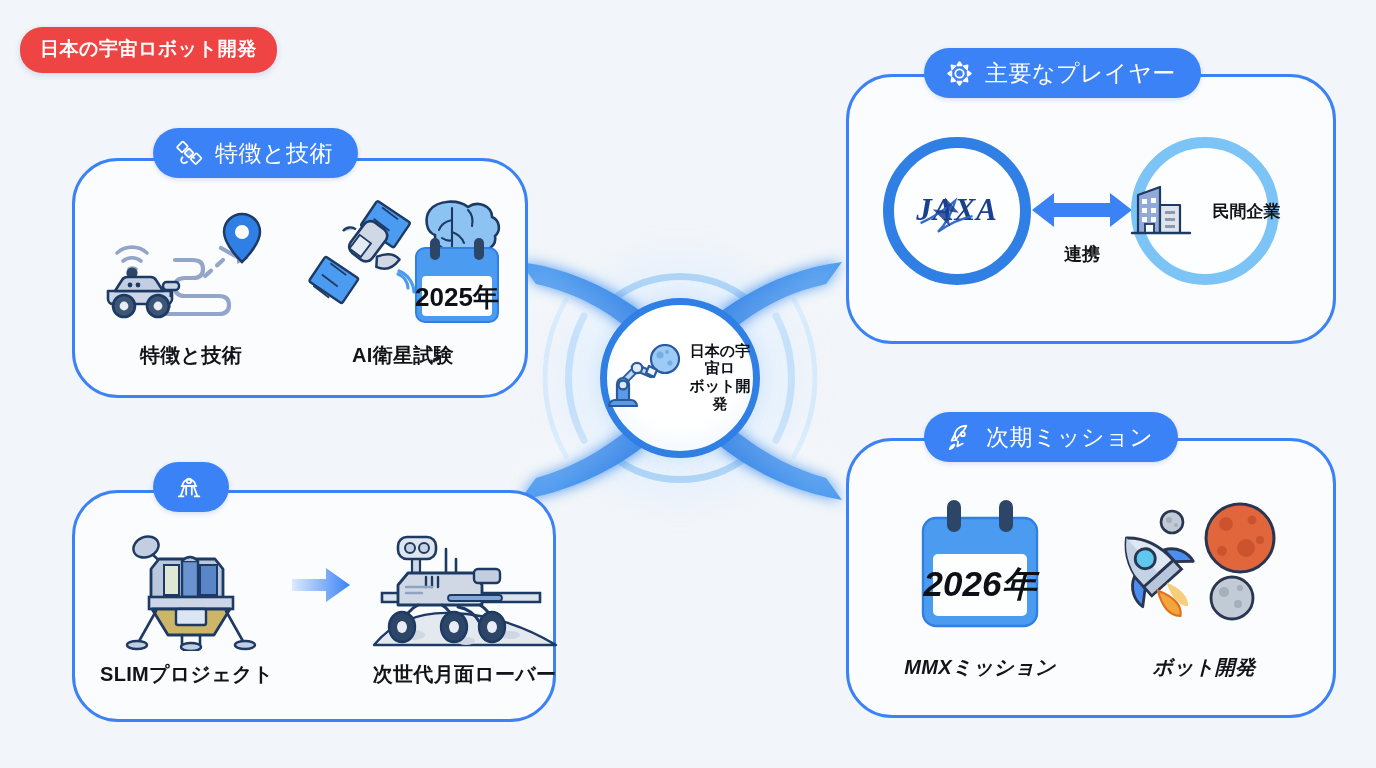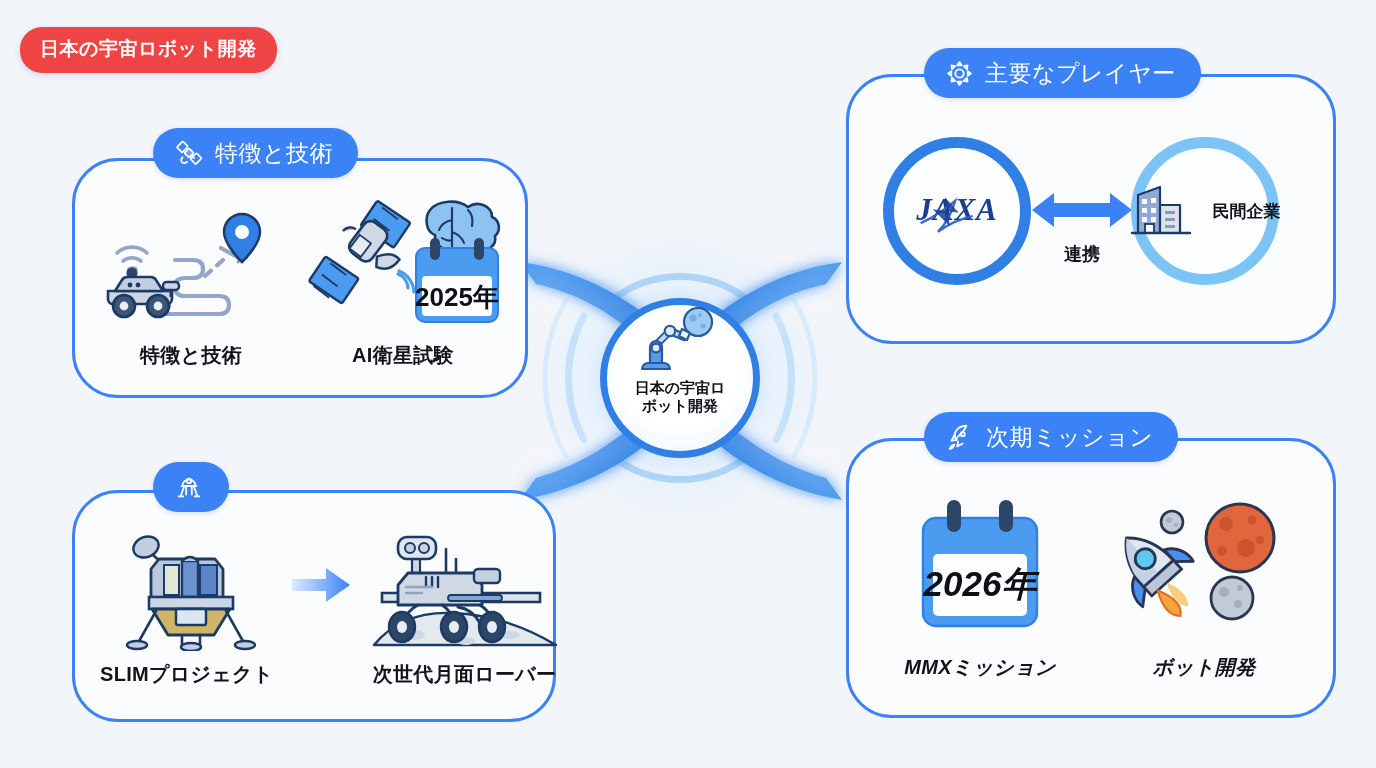--- a/index.html
+++ b/index.html
@@ -102,24 +102,25 @@
     position: absolute; left: 1044px; top: 242px; width: 76px;
     text-align: center; font-size: 18px; font-weight: 700; color: #111418;
   }
 
   
   #hub {
     position: absolute; left: 600px; top: 298px;
     width: 160px; height: 160px; border-radius: 50%;
     background: radial-gradient(circle at 50% 42%, #ffffff 52%, #f3f9ff 78%, #e9f3fe 100%);
     border: 7px solid #2f7fe4;
-    display: flex; flex-direction: column;
+    display: flex; flex-direction: row;
     align-items: center; justify-content: flex-start;
     z-index: 5;
     box-shadow: 0 0 22px rgba(90,160,240,.35);
+    font-family: Liberation Mono, monospace;
   }
   #hub-label {
     font-size: 15px; font-weight: 700; color: #0d1117;
     line-height: 1.18; text-align: center; width: 106px;
     margin-top: 2px;
   }
   #hub-art { margin-top: 2px; }
 </style>
 </head>
 <body>

